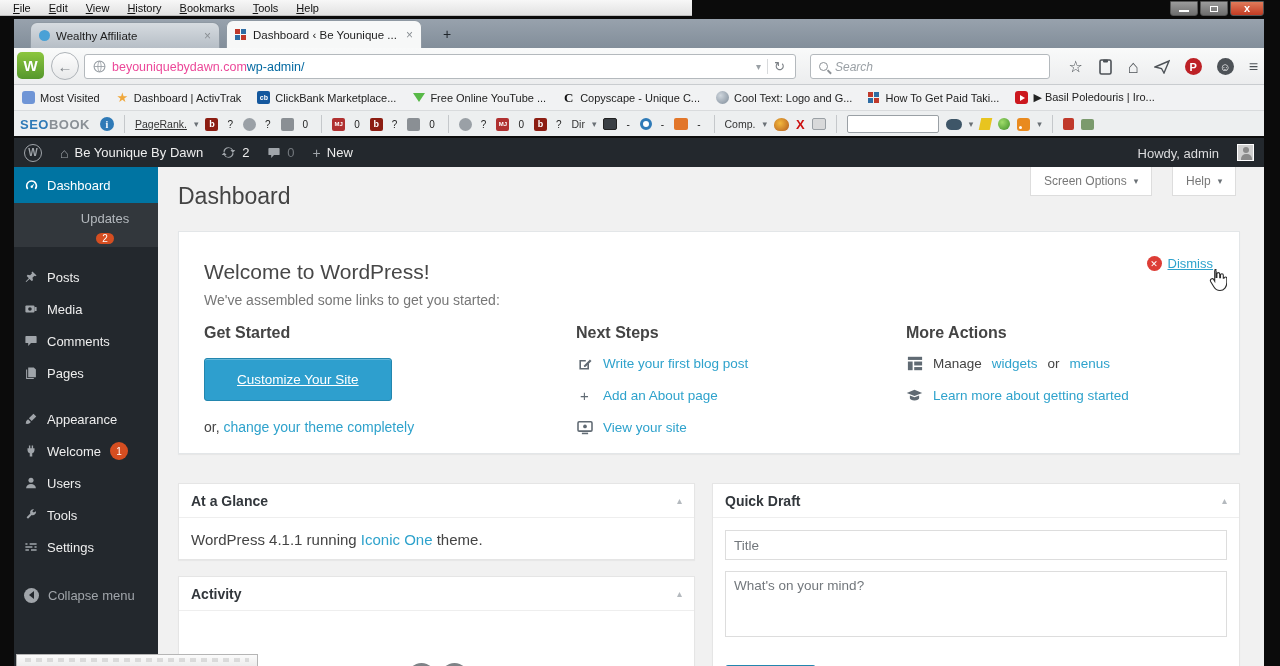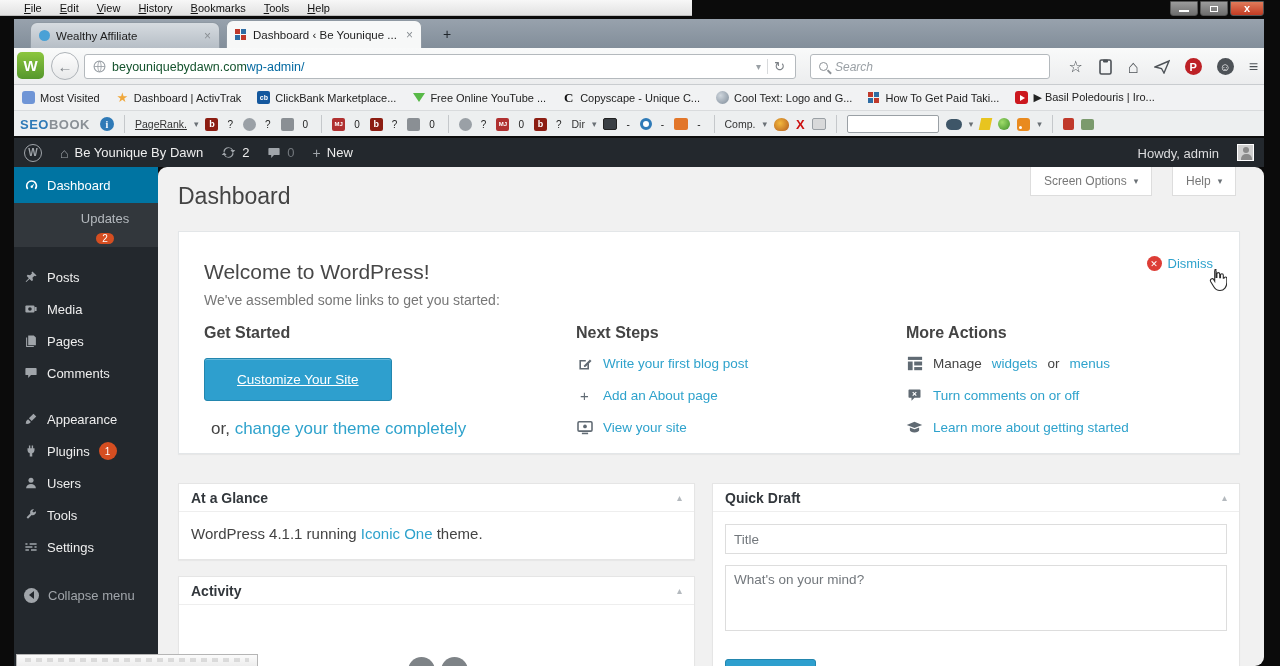--- a/index.html
+++ b/index.html
@@ -3,21 +3,21 @@
 <meta charset="utf-8">
 <style>
   * { margin:0; padding:0; box-sizing:border-box; }
   html,body { width:1280px; height:666px; overflow:hidden; background:#0b0b0b;
     font-family:"Liberation Sans","DejaVu Sans",sans-serif; }
   .abs { position:absolute; }
 
   
   #menubar { position:absolute; left:0; top:0; width:692px; height:16px;
     background:linear-gradient(#f7f7f7,#e2e2e2); border-bottom:1px solid #bdbdbd;
-    display:flex; align-items:center; padding-left:15px; font-size:11px; color:#111; }
+    display:flex; align-items:center; padding-left:4px; font-size:11px; color:#111; }
   #menubar .mi { padding:2px 9px; cursor:default; }
   #menubar .mi::first-letter { text-decoration:underline; }
 
   #wincontrols { position:absolute; top:1px; right:16px; display:flex; gap:2px; }
   .winbtn { width:28px; height:15px; border:1px solid #555; border-radius:0 0 3px 3px;
     background:linear-gradient(#9b9b9b,#6e6e6e); display:flex; align-items:center; justify-content:center; }
   .winbtn.close { width:34px; background:linear-gradient(#e07b5a,#c23b23); }
   .winbtn .bar { width:10px; height:2px; background:#fff; margin-top:5px; }
   .winbtn .box { width:8px; height:6px; border:1.5px solid #fff; }
   .winbtn .x { color:#fff; font-size:11px; line-height:1; font-weight:bold; }
@@ -45,21 +45,21 @@
     background:linear-gradient(#f9fafa,#ecedee); border-bottom:1px solid #c9cccf; }
   #wa-badge { position:absolute; left:3px; top:4px; width:27px; height:27px; border-radius:5px;
     background:linear-gradient(#8cc63f,#55972c); color:#fff; font-weight:bold; font-size:15px;
     display:flex; align-items:center; justify-content:center; }
   #backbtn { position:absolute; left:37px; top:4px; width:28px; height:28px; border-radius:50%;
     border:1px solid #aeb3b8; background:linear-gradient(#fdfdfd,#e8e9ea); color:#7d8287;
     font-size:15px; display:flex; align-items:center; justify-content:center; }
   #urlbar { position:absolute; left:70px; top:6px; right:468px; height:25px; background:#fff;
     border:1px solid #b4b9bd; border-radius:3px; display:flex; align-items:center;
     padding:0 4px 0 8px; font-size:12.5px; }
-  #urlbar .domain { color:#14532d; } #urlbar .path { color:#0369a1; }
+  #urlbar .domain { color:#ec4899; } #urlbar .path { color:#0369a1; }
   #urlbar .spacer { flex:1; }
   #urlbar .drop { color:#9aa0a5; font-size:10px; padding:0 6px; }
   #urlbar .reload { color:#7d8287; font-size:13px; padding:0 6px; border-left:1px solid #d8dadc; }
   #searchbar { position:absolute; right:214px; top:6px; width:240px; height:25px; background:#fff;
     border:1px solid #b4b9bd; border-radius:3px; display:flex; align-items:center; padding:0 8px; }
   .mag { width:9px; height:9px; border:1.5px solid #8c9196; border-radius:50%; position:relative; margin-right:7px; }
   .mag::after { content:""; position:absolute; width:5px; height:1.5px; background:#8c9196;
     transform:rotate(45deg); left:7px; top:8px; }
   #searchbar .ph { color:#9aa0a5; font-size:12px; font-style:italic; }
   .navicons { position:absolute; right:6px; top:6px; display:flex; align-items:center; gap:15px; height:25px; }
@@ -151,51 +151,51 @@
   .sb-item { height:32px; display:flex; align-items:center; gap:9px; padding-left:10px;
     color:#eee; font-size:13px; }
   .sb-item svg { fill:#a0a5aa; flex:0 0 auto; }
   .sb-collapse { margin-top:16px; color:#a0a5aa; }
   .coll-ico { width:15px; height:15px; border-radius:50%; background:#a0a5aa; display:flex;
     align-items:center; justify-content:center; }
   .coll-ico i { width:0; height:0; border-top:4px solid transparent; border-bottom:4px solid transparent;
     border-right:5px solid #23282d; margin-right:1px; }
 
   
-  #main { position:absolute; left:158px; top:167px; right:16px; bottom:0; background:#f1f1f1;border-radius:9px; }
+  #main { position:absolute; left:158px; top:167px; right:16px; bottom:0; background:#f1f1f1; }
   .screen-tab { position:absolute; top:0; background:#fff; border:1px solid #ddd; border-top:none;
     color:#777; font-size:12px; padding:7px 13px; display:flex; gap:7px; align-items:center; }
   #tab-screenoptions { left:872px; } #tab-help { left:1014px; }
   #page-title { position:absolute; left:20px; top:16px; font-size:23px; font-weight:normal; color:#444; }
 
   #welcome { position:absolute; left:20px; top:64px; right:24px; height:223px; background:#fff;
     border:1px solid #e3e6e8; box-shadow:0 1px 1px rgba(0,0,0,.04); padding:20px 25px; }
   #welcome h2 { font-size:21px; font-weight:normal; color:#474747; margin-top:8px; }
   #welcome .about { font-size:14px; color:#777; margin-top:8px; }
   #dismiss { position:absolute; top:24px; right:26px; display:flex; align-items:center; gap:6px;
     font-size:13px; color:#2ea2cc; }
   .dismiss-x { width:15px; height:15px; border-radius:50%; background:#dd3d36; color:#fff;
     font-size:9px; font-weight:bold; display:flex; align-items:center; justify-content:center; }
   #cursor { position:absolute; top:36px; right:12px; z-index:5; }
   .wcols { position:absolute; left:25px; right:25px; top:92px; display:flex; }
   .wcol h3 { font-size:16px; font-weight:600; color:#444; }
   .wcol1 { flex:0 0 372px; } .wcol2 { flex:0 0 330px; } .wcol3 { flex:1; }
   #customize-btn { margin-top:16px; display:inline-block; background:#2e9fce; border:1px solid #2386ae;
     border-radius:3px; color:#fff; font-size:13.5px; padding:13px 32px;
     box-shadow:inset 0 1px 0 rgba(255,255,255,.25); }
-  .orline { margin-top:18px; font-size:17px; color:#777;margin-left:7px; }
+  .orline { margin-top:18px; font-size:14px; color:#777; }
   a.bluelink { color:#2ea2cc; text-decoration:none; }
   .witem { display:flex; align-items:center; gap:10px; margin-top:13px; font-size:13.5px; height:19px; }
   .witem:first-of-type { margin-top:12px; }
   .wico { width:17px; display:flex; justify-content:center; color:#606a73; font-size:15px; }
   .wico svg { fill:#606a73; }
   .plain { color:#444; }
 
   .panel { position:absolute; background:#fff; border:1px solid #e5e5e5; box-shadow:0 1px 1px rgba(0,0,0,.04); }
-  .panel-h { height:28px; display:flex; align-items:center; padding:0 12px; border-bottom:1px solid #eee; }
+  .panel-h { height:34px; display:flex; align-items:center; padding:0 12px; border-bottom:1px solid #eee; }
   .panel-h b { font-size:14px; color:#32373c; }
   .toggle { margin-left:auto; color:#b4b9be; font-size:10px; }
   #ataglance { left:20px; top:316px; width:517px; height:77px; }
   #ataglance .body { padding:13px 12px; font-size:15px; color:#444; }
   #activity { left:20px; top:409px; width:517px; height:140px; }
   #activity .body { position:relative; height:100px; }
   .dotav { position:absolute; top:52px; width:27px; height:27px; border-radius:50%; background:#7e8387; }
   .dotav.d1 { left:229px; } .dotav.d2 { left:262px; }
   #quickdraft { left:554px; top:316px; right:24px; height:240px; }
   #quickdraft .body { padding:12px; }
@@ -439,45 +439,45 @@
     <div class="sb-item">
       <svg width="14" height="14" viewBox="0 0 20 20">
         <rect x="2" y="5" width="13" height="10" rx="1.5"></rect>
         <circle cx="8.5" cy="10" r="2.6" fill="#23282d"></circle>
         <rect x="15" y="7" width="3" height="6" rx="1"></rect>
       </svg>
       <span>Media</span>
     </div>
     <div class="sb-item">
       <svg width="14" height="14" viewBox="0 0 20 20">
+        <path d="M3 3h14c.6 0 1 .4 1 1v8c0 .6-.4 1-1 1h-7l-4 4v-4H3c-.6 0-1-.4-1-1V4c0-.6.4-1 1-1z"></path>
+      </svg>
+      <span>Comments</span>
+    </div>
+    <div class="sb-item">
+      <svg width="14" height="14" viewBox="0 0 20 20">
         <path d="M6 2h8l3 3v11H6V2z"></path>
         <path d="M3 5h1.5v12H14v1.5H3V5z"></path>
       </svg>
       <span>Pages</span>
     </div>
-    <div class="sb-item">
-      <svg width="14" height="14" viewBox="0 0 20 20">
-        <path d="M3 3h14c.6 0 1 .4 1 1v8c0 .6-.4 1-1 1h-7l-4 4v-4H3c-.6 0-1-.4-1-1V4c0-.6.4-1 1-1z"></path>
-      </svg>
-      <span>Comments</span>
-    </div>
   </div>
   <div class="sb-group">
     <div class="sb-item">
       <svg width="14" height="14" viewBox="0 0 20 20">
         <path d="M13.5 2.5l4 4-6.5 6.5-4-4 6.5-6.5z"></path>
         <path d="M5.8 10.2l4 4-1.8 1.8c-1.6 1.3-4.3 1.5-5.8.6 1-1.2.2-3 1.4-4.2l2.2-2.2z"></path>
       </svg>
       <span>Appearance</span>
     </div>
     <div class="sb-item">
       <svg width="14" height="14" viewBox="0 0 20 20">
         <path d="M7 2h2v4h2V2h2v4h2v3a4.5 4.5 0 0 1-3.2 4.3V18H8.2v-4.7A4.5 4.5 0 0 1 5 9V6h2V2z"></path>
       </svg>
-      <span>Plugins</span>
+      <span>Welcome</span>
       <span class="badge">1</span>
     </div>
     <div class="sb-item">
       <svg width="14" height="14" viewBox="0 0 20 20">
         <circle cx="10" cy="6" r="3.6"></circle>
         <path d="M3 17.5c0-3.6 3.1-6 7-6s7 2.4 7 6H3z"></path>
       </svg>
       <span>Users</span>
     </div>
     <div class="sb-item">
@@ -514,21 +514,21 @@
     <span class="caret">▾</span>
   </div>
 
   <h1 id="page-title">Dashboard</h1>
 
   <div id="welcome" class="abs">
     <h2>Welcome to WordPress!</h2>
     <div class="about">We've assembled some links to get you started:</div>
     <div id="dismiss">
       <span class="dismiss-x">✕</span>
-      <span style="">Dismiss</span>
+      <span style="text-decoration:underline;">Dismiss</span>
     </div>
     <svg id="cursor" width="20" height="24" viewBox="0 0 20 24">
       <path d="M7.5 1.5c.9 0 1.6.7 1.6 1.6v6.4h.8V6c0-.8.6-1.4 1.4-1.4.8 0 1.4.6 1.4 1.4v3.8h.8V7.2c0-.8.6-1.4 1.4-1.4.8 0 1.4.6 1.4 1.4v3h.7c.1-.7.7-1.2 1.4-1.2.8 0 1.4.6 1.4 1.4v4.2c0 4.2-2.6 7.9-6.8 7.9-3.3 0-4.8-1.4-6.2-3.8l-3.2-5.2c-.5-.9-.2-2 .7-2.5.9-.5 2-.2 2.5.7l.9 1.5V3.1c0-.9.7-1.6 1.8-1.6z" fill="#ffffff" stroke="#2b2b2b" stroke-width="1.1"></path>
     </svg>
     <div class="wcols">
       <div class="wcol wcol1">
         <h3>Get Started</h3>
         <a id="customize-btn" href="#">Customize Your Site</a>
         <div class="orline">
           <span class="plain">or, </span><a class="bluelink" href="#">change your theme completely</a>
@@ -571,29 +571,20 @@
                 <path d="M9 14h10v4H9z"></path>
               </svg>
           </span>
           <span class="plain">Manage </span>
             <a class="bluelink" href="#">widgets</a>
             <span class="plain"> or </span>
             <a class="bluelink" href="#">menus</a>
         </div>
         <div class="witem">
           <span class="wico">
-            <svg width="15" height="15" viewBox="0 0 20 20">
-                <path d="M3 2h14c.6 0 1 .4 1 1v9c0 .6-.4 1-1 1h-7l-4 4v-4H3c-.6 0-1-.4-1-1V3c0-.6.4-1 1-1z"></path>
-                <path d="M7.6 5.4l4.8 4.8M12.4 5.4l-4.8 4.8" stroke="#fff" stroke-width="1.6"></path>
-              </svg>
-          </span>
-          <a class="bluelink" href="#">Turn comments on or off</a>
-        </div>
-        <div class="witem">
-          <span class="wico">
             <svg width="17" height="14" viewBox="0 0 22 18">
                 <path d="M11 1l10 4-10 4L1 5l10-4z"></path>
                 <path d="M5 8.2V12c0 1.6 2.7 2.9 6 2.9s6-1.3 6-2.9V8.2l-6 2.4-6-2.4z"></path>
               </svg>
           </span>
           <a class="bluelink" href="#">Learn more about getting started</a>
         </div>
       </div>
     </div>
   </div>

